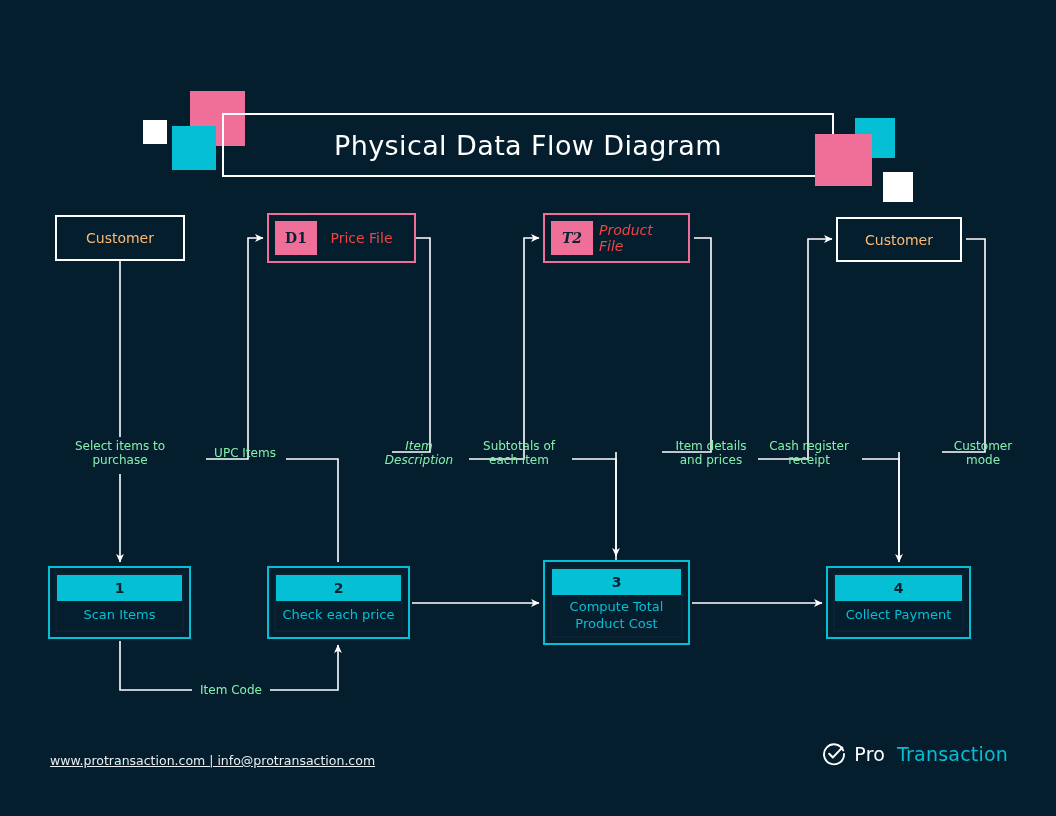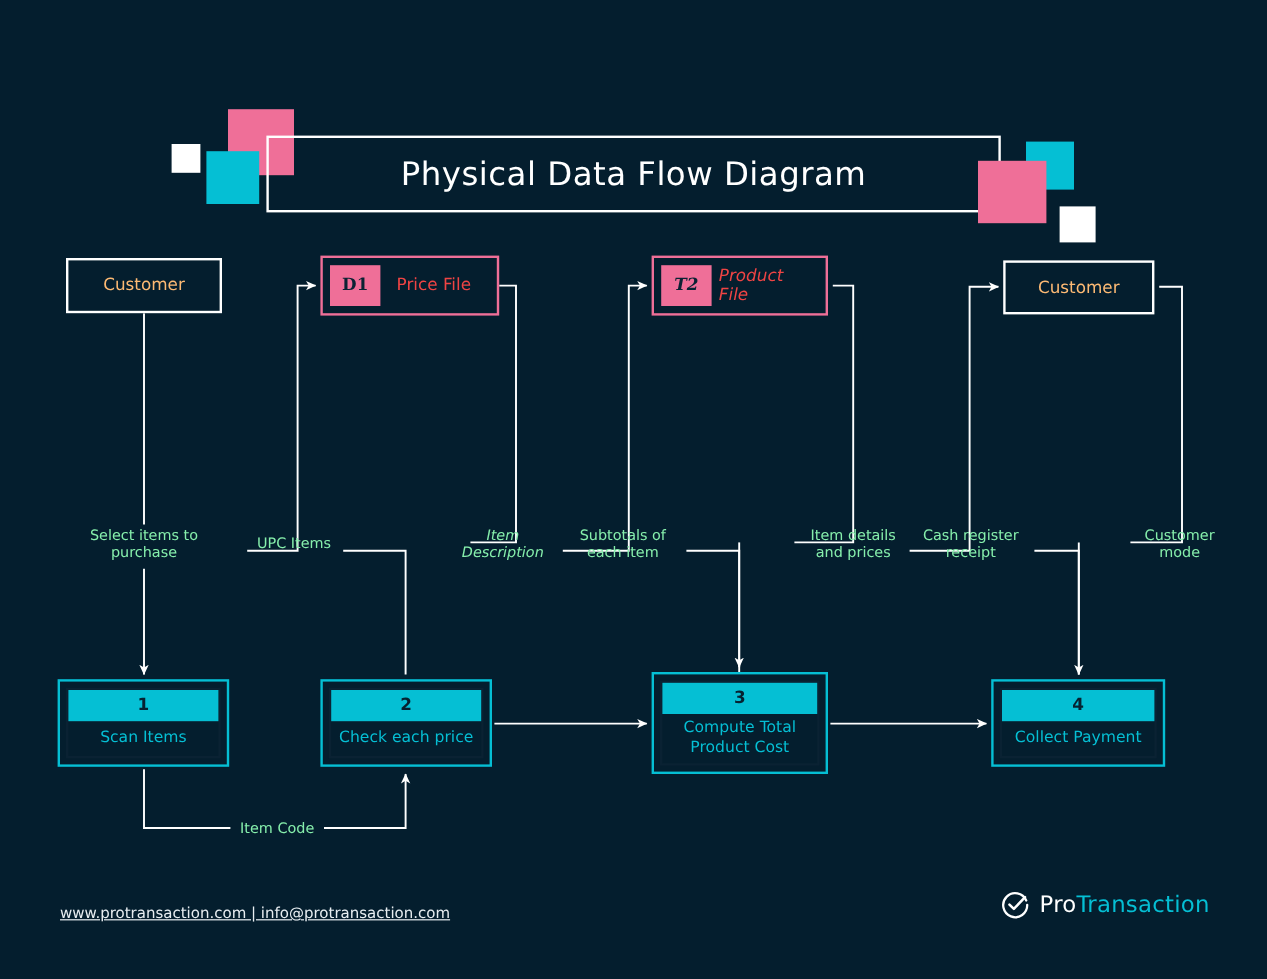--- a/index.html
+++ b/index.html
@@ -161,21 +161,21 @@
     right: 48px; top: 742px;
     display: flex;
     align-items: center;
     gap: 8px;
   }
   #logo-text {
     font-size: 19px;
     letter-spacing: 0.2px;
   }
   .logo-pro { color: #ffffff; }
-  .logo-trans { color: #05bfd4; }
+  .logo-trans { color: #05bfd4; margin-left: 12px; }
 </style>
 </head>
 <body>
 
 <div id="page">
 
   <div id="header-band">
     <div class="deco" style="left:143px;top:76px;width:24px;height:24px;background:#ffffff;"></div>
     <div class="deco" style="left:190px;top:47px;width:55px;height:55px;background:#ef6f98;"></div>
     <div class="deco" style="left:172px;top:82px;width:44px;height:44px;background:#05bfd4;"></div>

